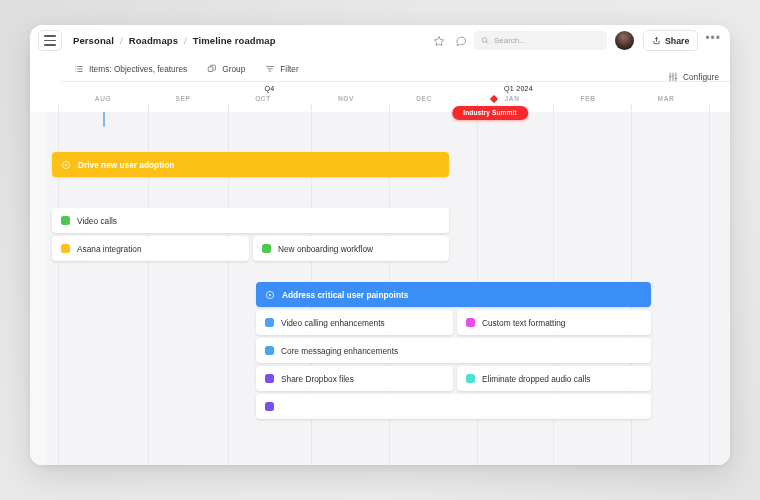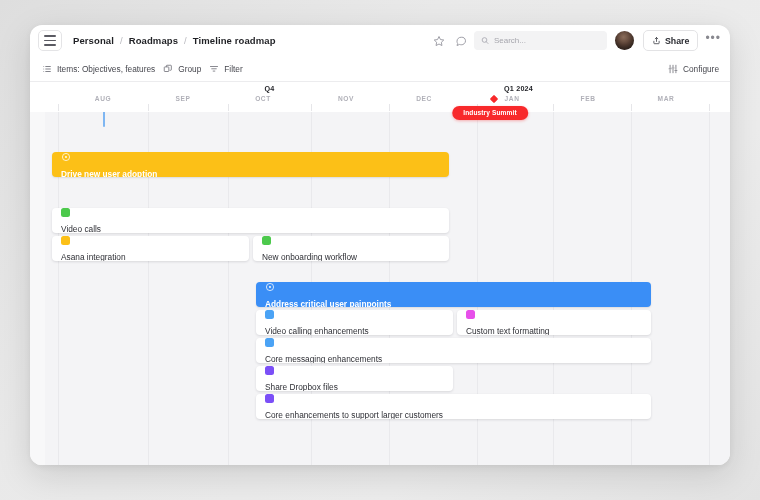--- a/index.html
+++ b/index.html
@@ -94,37 +94,38 @@
     margin-left: 7px; color: #88888f; font-size: 12px;
     letter-spacing: 1px; cursor: pointer; line-height: 1;
     padding-bottom: 5px;
   }
   
   .toolbar2 {
     position: relative;
     height: 26px;
     display: flex; align-items: center;
     padding: 0 10px 0 12px;
-    gap: 8px;
+    gap: 20px;
     border-bottom: 1px solid #ececee;
+    margin-left: 32px;
   }
   .tool {
     display: flex; align-items: center; gap: 5px;
     font-size: 8.3px; color: #46474e; cursor: pointer; white-space: nowrap;
   }
-  .toolbar2-right { position: absolute; right: 11px; top: 0; height: 26px; display:flex; align-items:center; }
+  .toolbar2-right { position: absolute; right: 11px; top: 0; height: 26px; display:flex; align-items:flex-end; }
   
   .timeline-head {
     position: relative;
     height: 30px;
     background: #fff;
   }
   .q-label {
     position: absolute; top: 2px;
-    font-size: 7.2px; font-weight: bold; color: #1e1f24;
+    font-size: 7.2px; font-weight: normal; color: #1e1f24;
     transform: translateX(-50%);
     white-space: nowrap; letter-spacing: 0.2px; padding-left: 13px;
   }
   .m-label {
     position: absolute; top: 13px;
     font-size: 6.6px; font-weight: bold; color: #b0b0b8;
     transform: translateX(-50%);
     letter-spacing: 0.6px;
   }
   .tick {
@@ -166,25 +167,25 @@
     border-radius: 9px;
     white-space: nowrap;
     box-shadow: 0 1px 3px rgba(248,41,43,0.35);
     cursor: pointer;
     letter-spacing: 0.1px;
   }
   .bar {
     position: absolute;
     height: 25px;
     border-radius: 4px;
-    display: flex; 
+    display: flex; align-items: center;
     padding: 0 9px; gap: 7px;
     font-size: 8.3px;
     cursor: pointer;
-    white-space: nowrap; overflow: hidden; flex-direction: column;
+    white-space: nowrap; overflow: hidden;
   }
   .bar.objective {
     color: #ffffff; font-weight: bold;
     box-shadow: 0 1px 2px rgba(0,0,0,0.10);
   }
   .bar.feature {
     background: #ffffff; color: #2e2f35;
     box-shadow: 0 1px 2.5px rgba(20,20,40,0.13);
   }
   .swatch {
@@ -363,20 +364,23 @@
           <span>Custom text formatting</span>
         </div>
         <div class="bar feature" style="left: 226px; top: 254px; width: 197px;">
           <span class="swatch" style="background: rgb(123, 79, 247);"></span>
           <span>Share Dropbox files</span>
         </div>
         <div class="bar feature" style="left: 226px; top: 226px; width: 395px;">
           <span class="swatch" style="background: rgb(75, 163, 245);"></span>
           <span>Core messaging enhancements</span>
         </div>
+        <div class="bar feature" style="left: 427px; top: 254px; width: 194px;">
+          <span class="swatch" style="background: rgb(79, 224, 214);"></span>
+          <span>Eliminate dropped audio calls</span>
+        </div>
         <div class="bar feature" style="left: 226px; top: 282px; width: 395px;">
           <span class="swatch" style="background: rgb(123, 79, 247);"></span>
-          <span>Core enhancements to support larger customers</span>
         </div>
       </div>
 
   </div>
 </div>
 
 </body></html>

